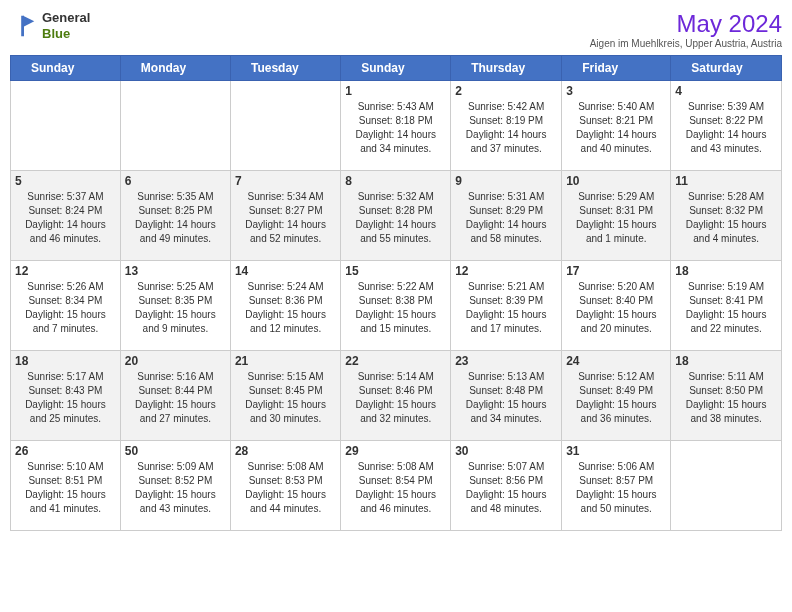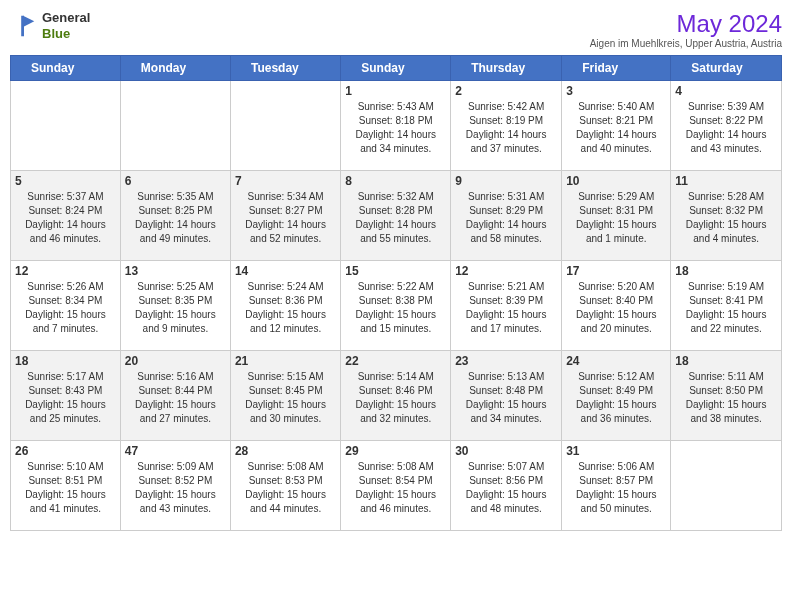--- a/index.html
+++ b/index.html
@@ -236,21 +236,21 @@
           <span class="day-number">18</span>
           <div class="day-info">Sunrise: 5:11 AM<br>Sunset: 8:50 PM<br>Daylight: 15 hours<br>and 38 minutes.</div>
         </td>
       </tr>
       <tr>
         <td>
           <span class="day-number">26</span>
           <div class="day-info">Sunrise: 5:10 AM<br>Sunset: 8:51 PM<br>Daylight: 15 hours<br>and 41 minutes.</div>
         </td>
         <td>
-          <span class="day-number">47</span>
+          <span class="day-number">50</span>
           <div class="day-info">Sunrise: 5:09 AM<br>Sunset: 8:52 PM<br>Daylight: 15 hours<br>and 43 minutes.</div>
         </td>
         <td>
           <span class="day-number">28</span>
           <div class="day-info">Sunrise: 5:08 AM<br>Sunset: 8:53 PM<br>Daylight: 15 hours<br>and 44 minutes.</div>
         </td>
         <td>
           <span class="day-number">29</span>
           <div class="day-info">Sunrise: 5:08 AM<br>Sunset: 8:54 PM<br>Daylight: 15 hours<br>and 46 minutes.</div>
         </td>

